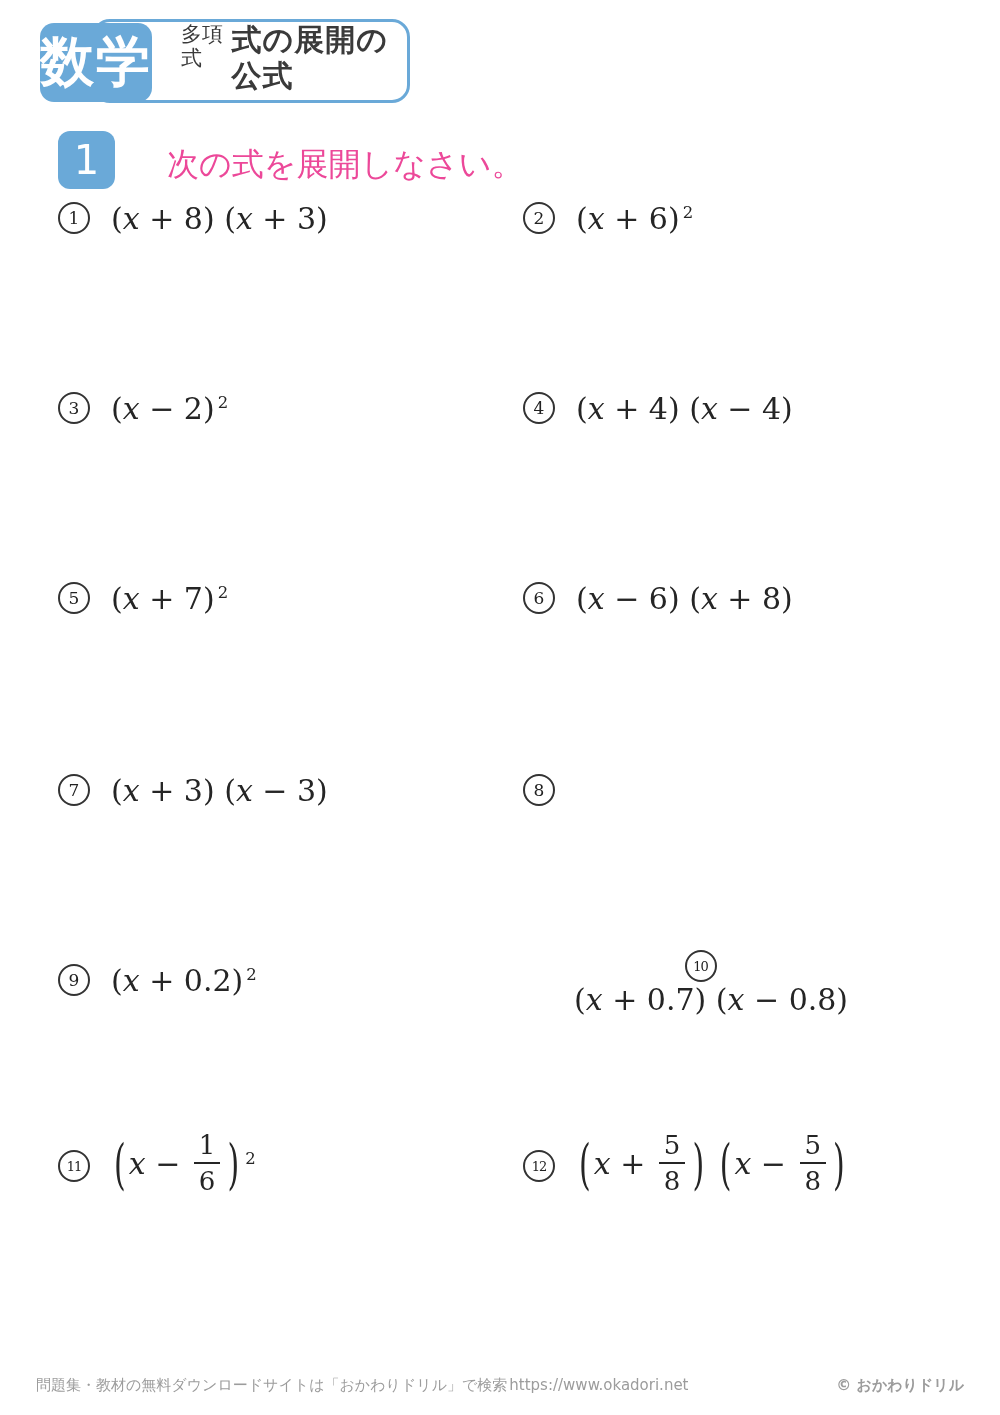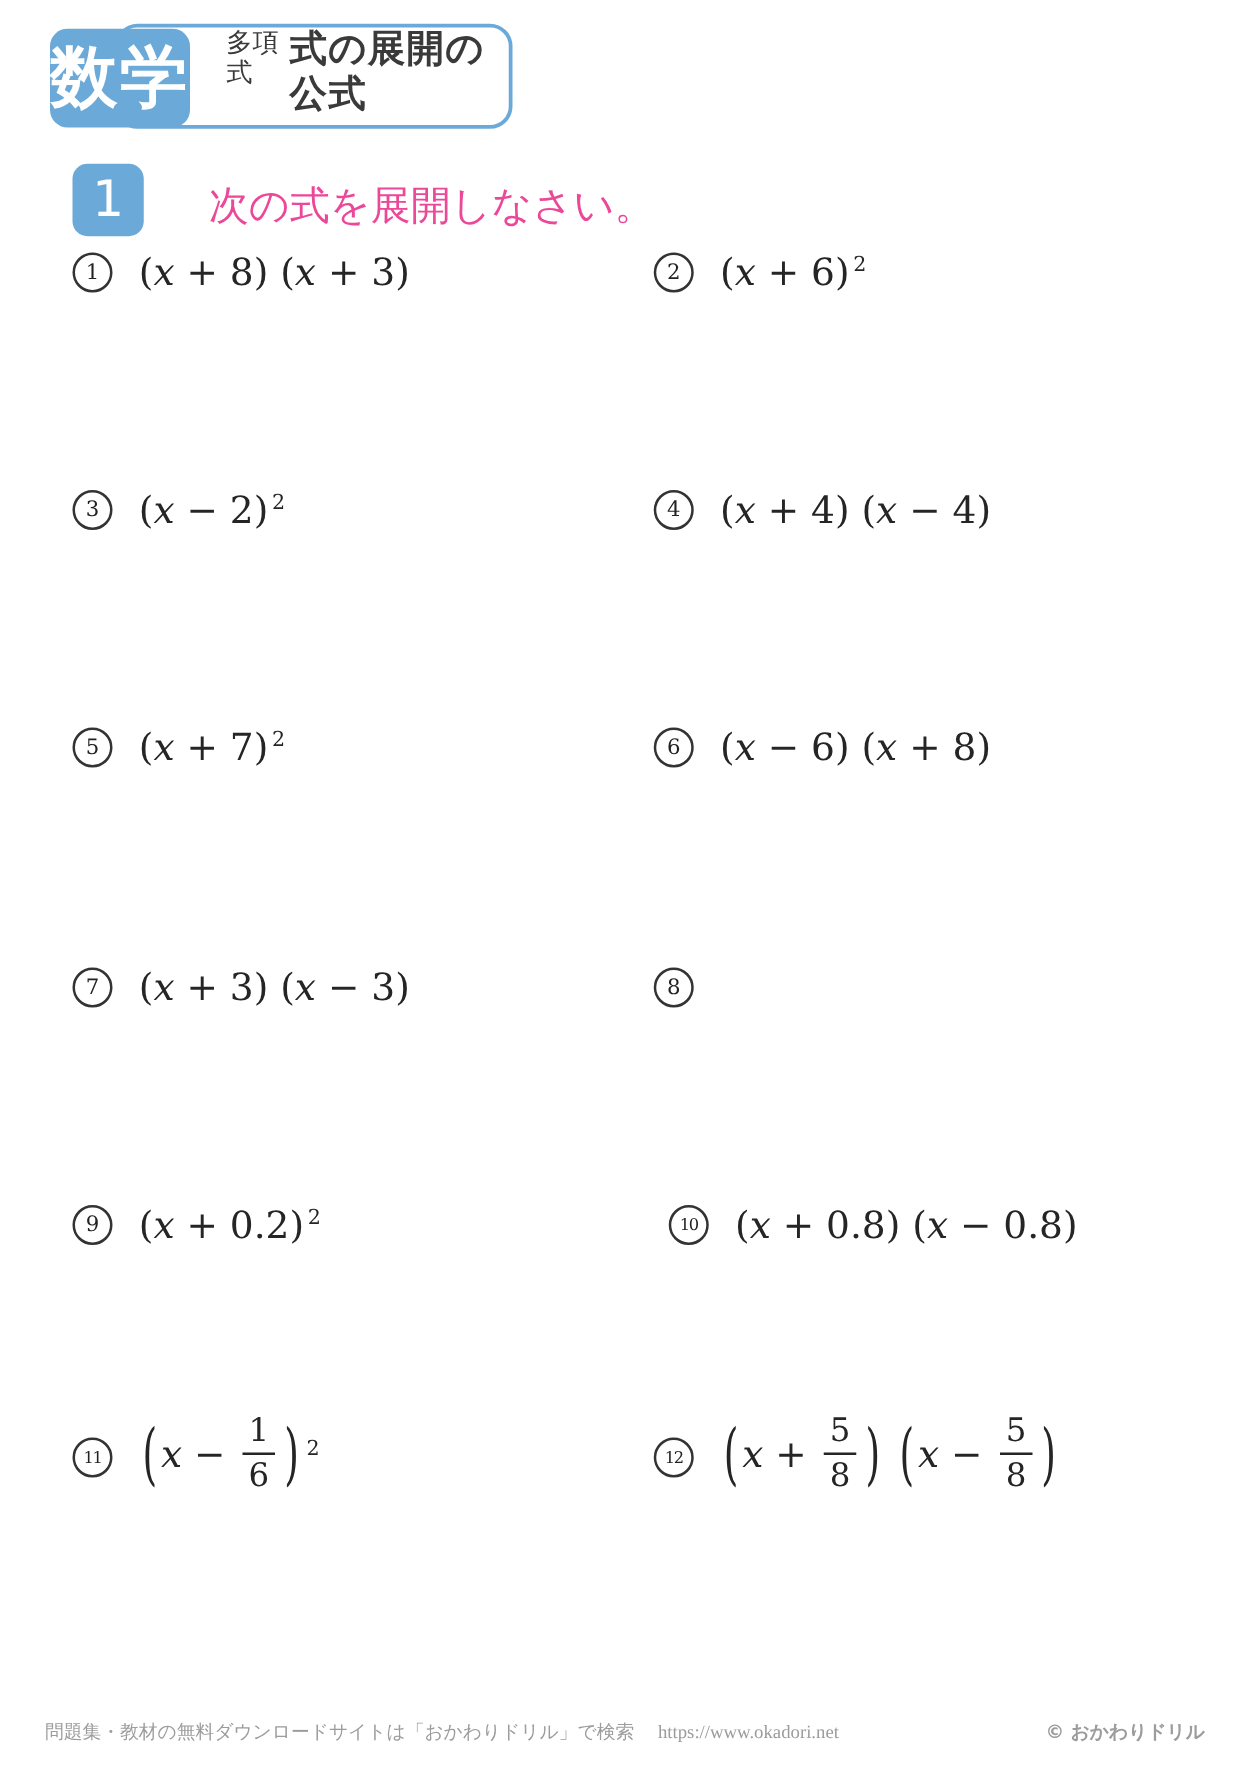--- a/index.html
+++ b/index.html
@@ -95,21 +95,21 @@
     position: relative; top: -3px;
   }
   .mfrac .n { display: block; font-size: 26px; padding: 0 5px 4px; border-bottom: 2px solid var(--math); }
   .mfrac .d { display: block; font-size: 26px; padding: 4px 5px 0; }
 
   
   .footer-left {
     position: absolute; left: 36px; top: 1376px;
     font-size: 15px; color: var(--muted);
   }
-  .footer-left .url { margin-left: 19px; font-family: Liberation Serif, serif; }
+  .footer-left .url { margin-left: 2px; }
   .footer-right {
     position: absolute; right: 36px; top: 1376px;
     font-size: 15px; color: var(--muted); font-weight: bold;
   }
 </style>
 </head>
 <body>
 
 <div class="title-box">
   <div class="unit-label">多項式</div>
@@ -170,25 +170,25 @@
       <span>8</span>
     </span>
 </div>
 
 <div class="prob" style="left:58px;  top:950px;">
   <span class="circ">
       <span>9</span>
     </span>
   <span class="expr"><span class="mtext">(</span><span class="mvar">x</span><span class="mtext"> + 0.2)</span><span class="msup">2</span></span>
 </div>
-<div class="prob two" style="left:535px; top:950px;">
+<div class="prob two" style="left:553px; top:950px;flex-direction:column;">
   <span class="circ">
       <span>10</span>
     </span>
-  <span class="expr"><span class="mtext">(</span><span class="mvar">x</span><span class="mtext"> + 0.8) (</span><span class="mvar">x</span><span class="mtext"> − 0.8)</span></span>
+  <span class="expr"><span class="mtext">(</span><span class="mvar">x</span><span class="mtext"> + 0.7) (</span><span class="mvar">x</span><span class="mtext"> − 0.8)</span></span>
 </div>
 
 <div class="prob two tall" style="left:58px;  top:1120px;">
   <span class="circ">
       <span>11</span>
     </span>
   <span class="expr"><span class="mbig">(</span><span class="mvar">x</span><span class="mtext"> − </span><span class="mfrac"><span class="n">1</span><span class="d">6</span></span><span class="mbig">)</span><span class="msup">2</span></span>
 </div>
 <div class="prob two tall" style="left:523px; top:1120px;">
   <span class="circ">

